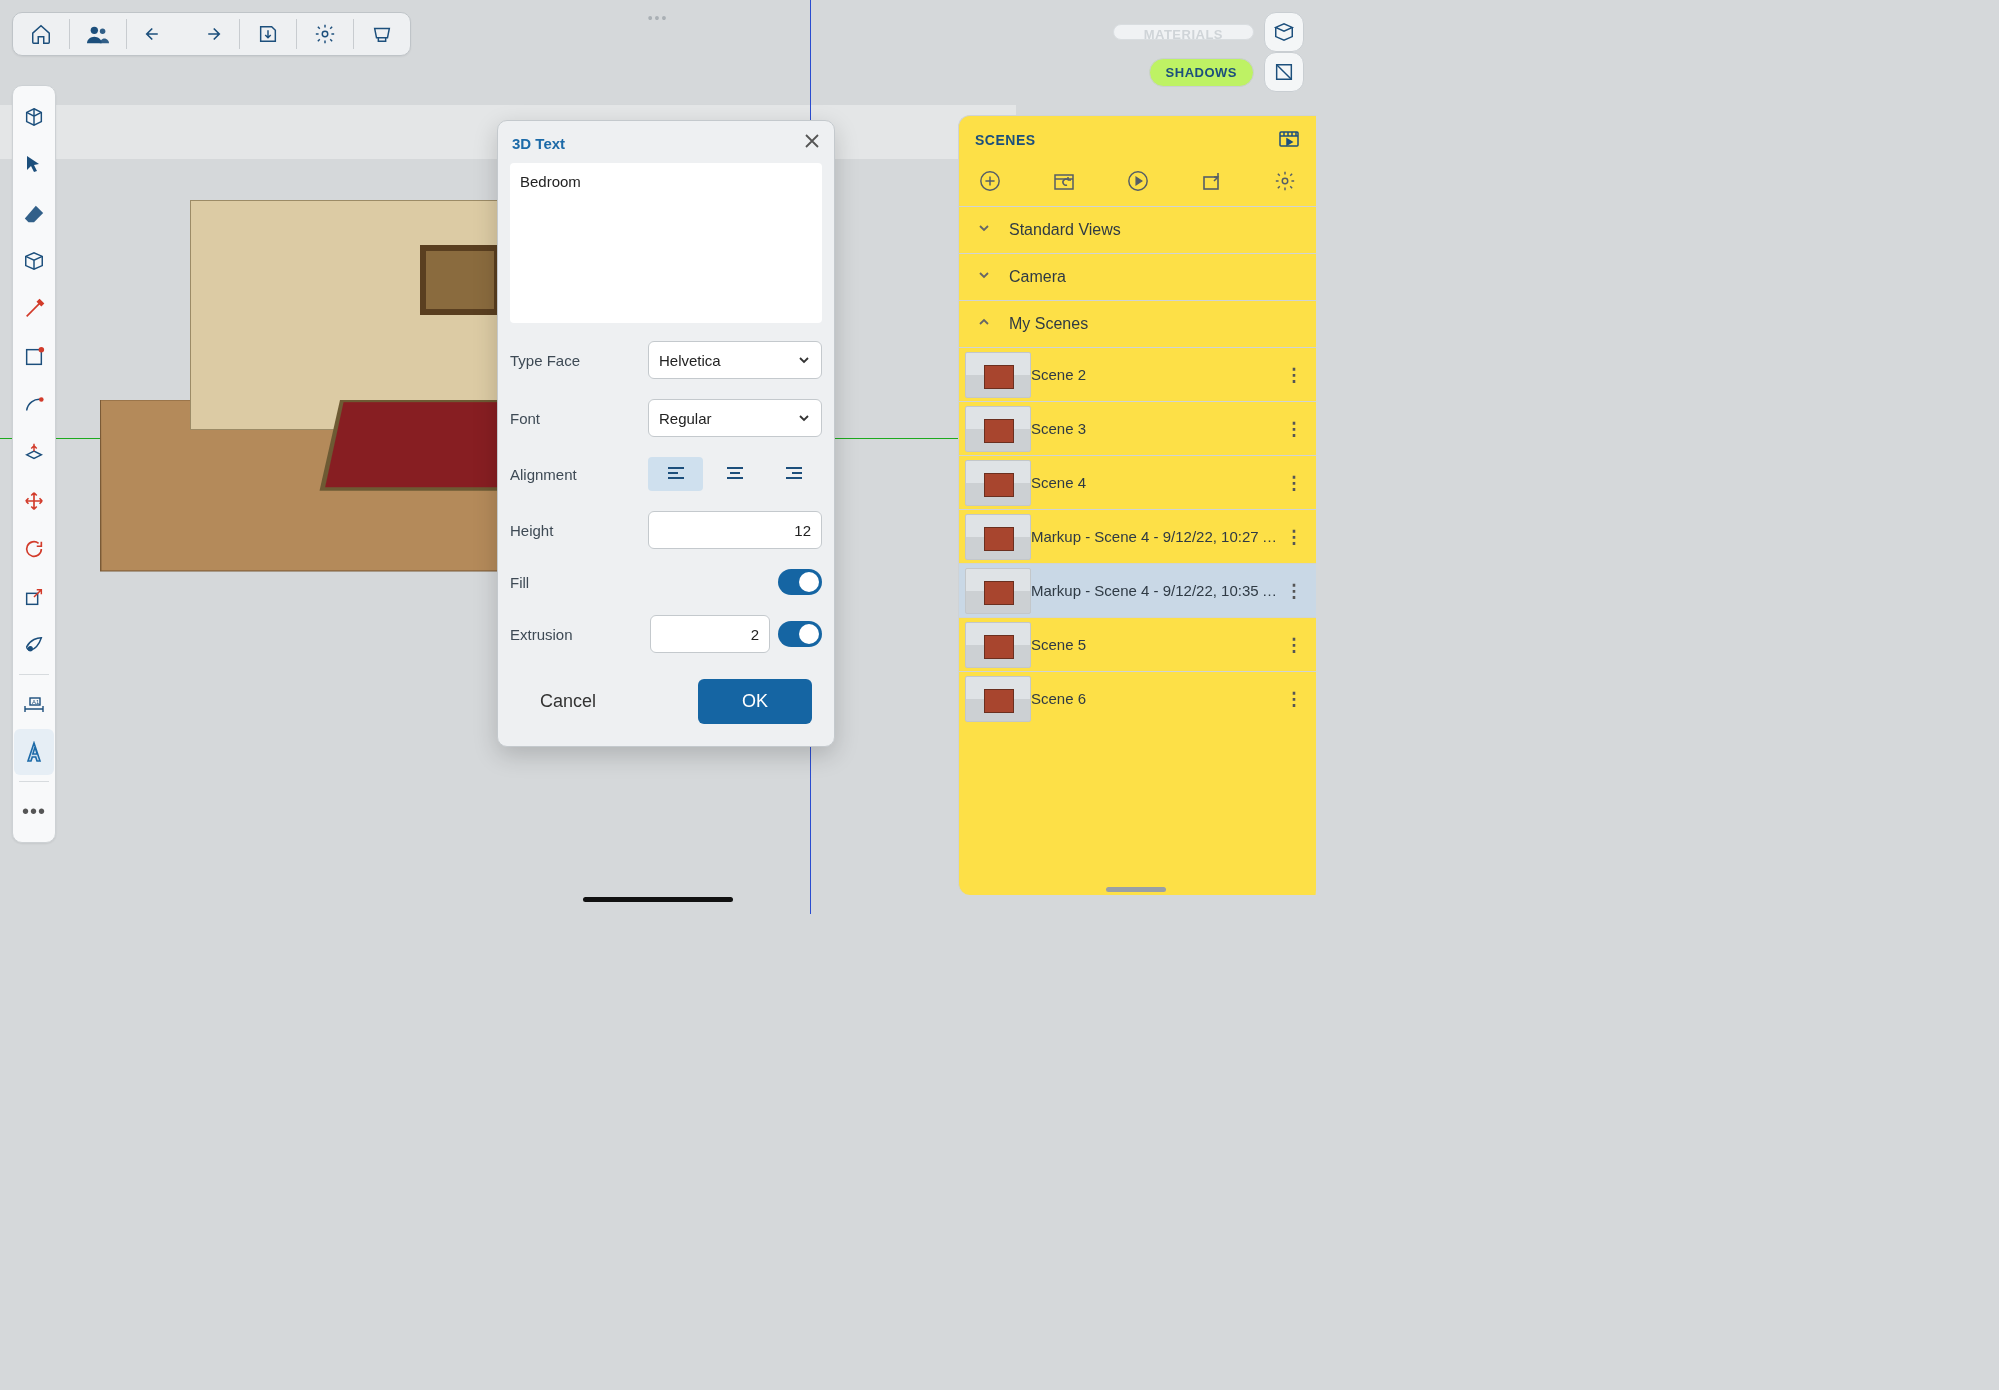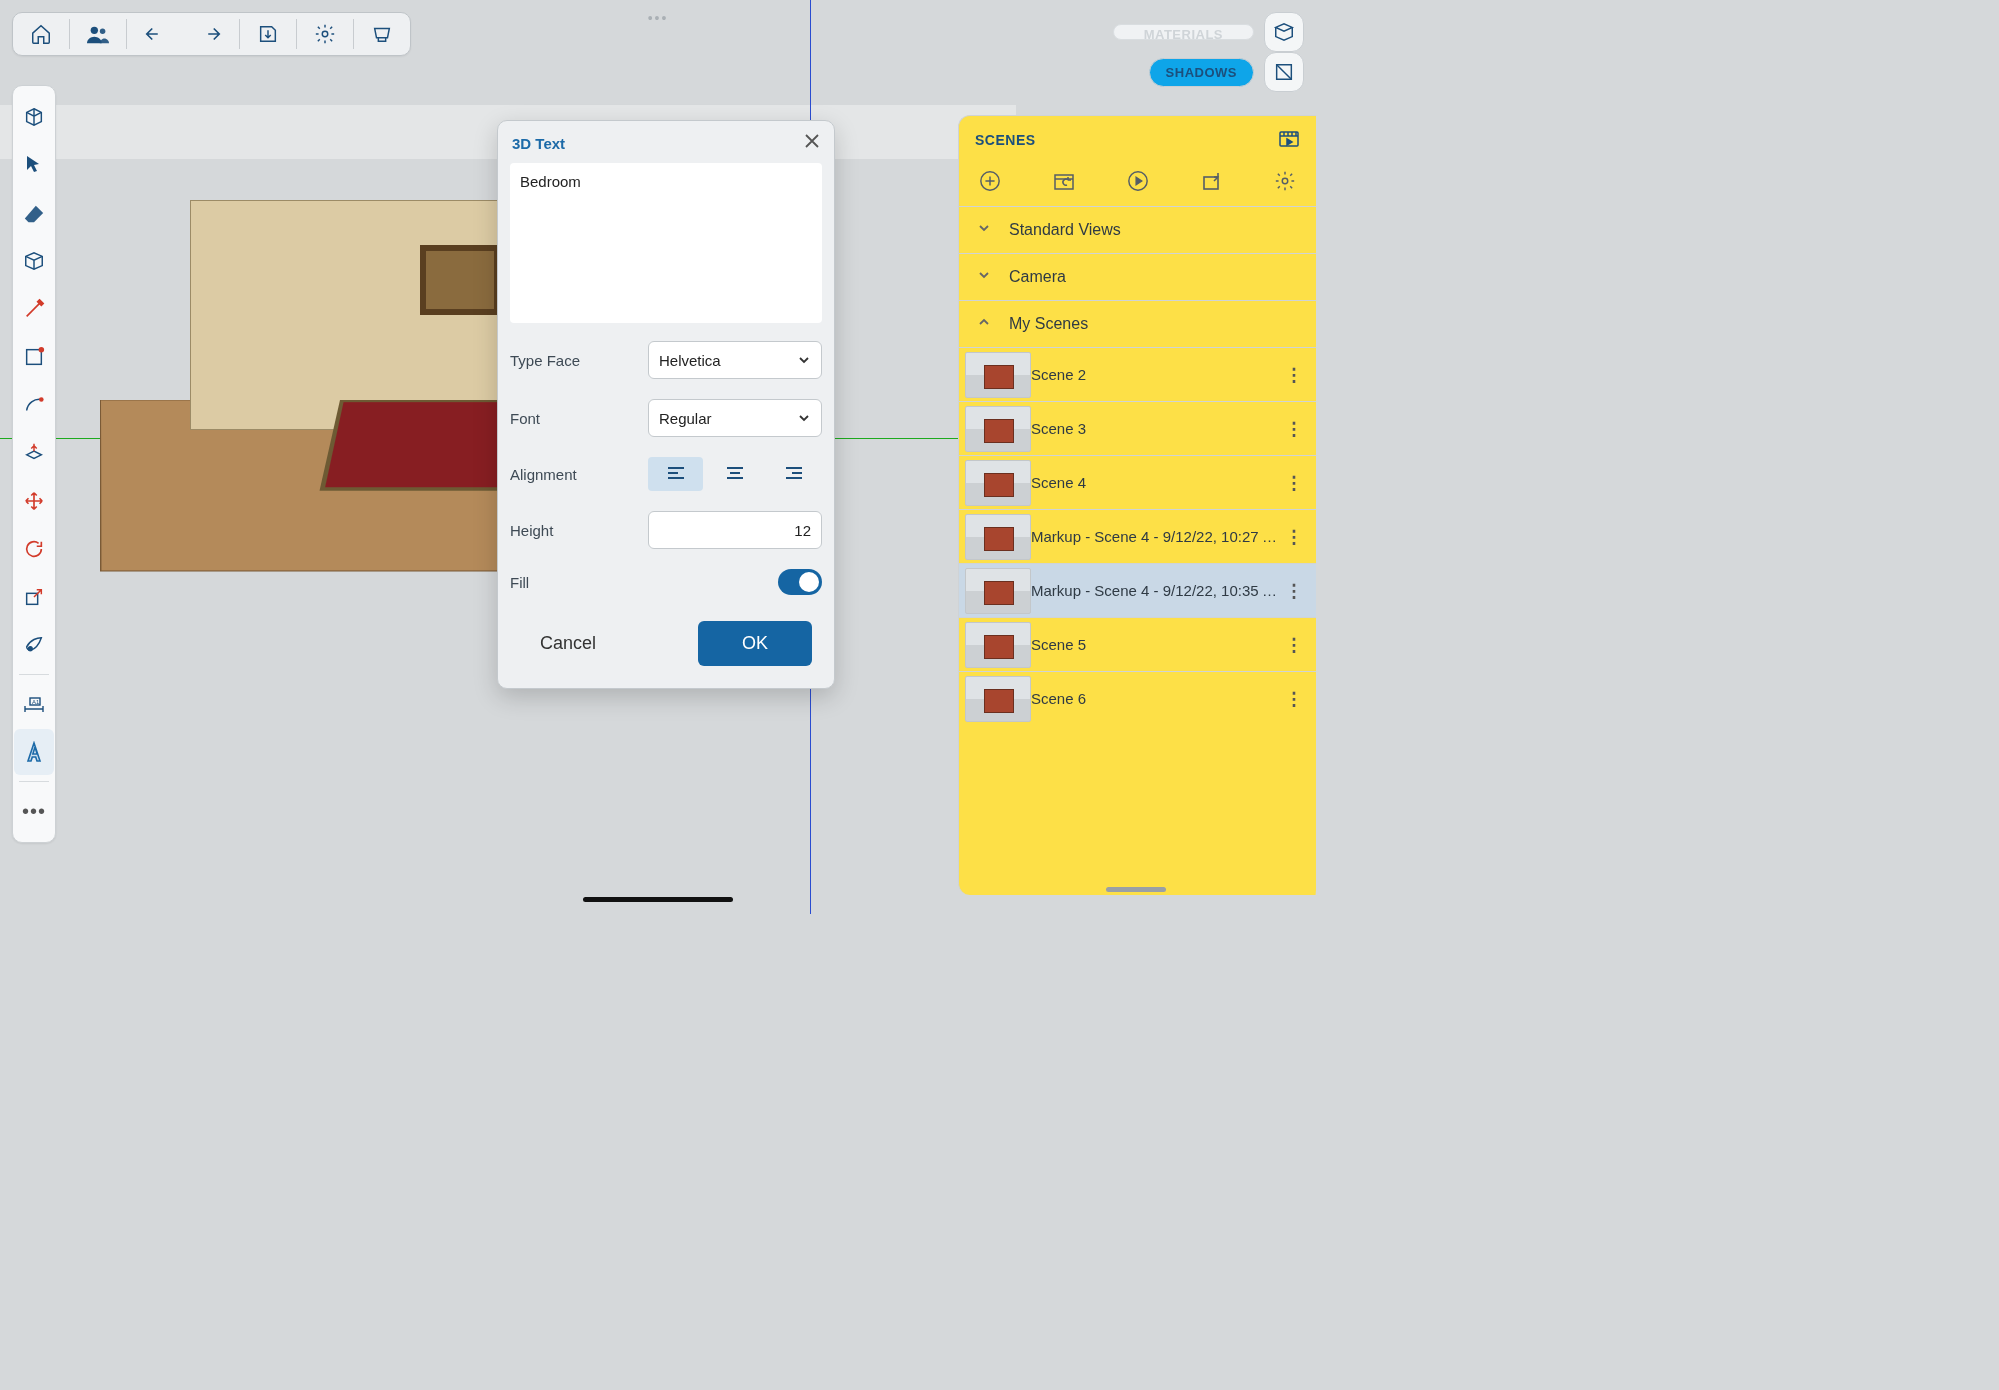--- a/index.html
+++ b/index.html
@@ -57,21 +57,21 @@
   .right-pills {
     position: absolute;
     top: 12px;
     right: 12px;
     display: flex;
     flex-direction: column;
     align-items: flex-end;
   }
   .pill-row { display: flex; align-items: center; gap: 10px; }
   .pill {
-    background: #0ea5e9;
+    background: #bef264;
     border: 1px solid #c9ced2;
     border-radius: 18px;
     padding: 6px 16px;
     color: #1c4f7c;
     font-size: 13px;
     font-weight: 700;
     letter-spacing: 0.5px;
   }
   .pill.ghost { background: #f0f2f4; color: #cfd4d8; border-color: #d9dde0; height: 16px; padding: 2px 30px; overflow:hidden; }
   .sqbtn {
@@ -517,20 +517,29 @@
     <div class="row">
       <label>Height</label>
       <div class="numfield">
           <span>12</span>
         </div>
     </div>
     <div class="row">
       <label>Fill</label>
       <div class="toggle"></div>
     </div>
+    <div class="row">
+      <label>Extrusion</label>
+      <div style="display:flex;align-items:center;">
+        <div class="numfield short">
+            <span>2</span>
+          </div>
+        <div class="toggle"></div>
+      </div>
+    </div>
   </div>
   <div class="footer">
     <button class="btn-cancel">Cancel</button>
     <button class="btn-ok">OK</button>
   </div>
 </div>
 
 <div class="scenes">
   <div class="head">
     <span class="ttl">SCENES</span>

